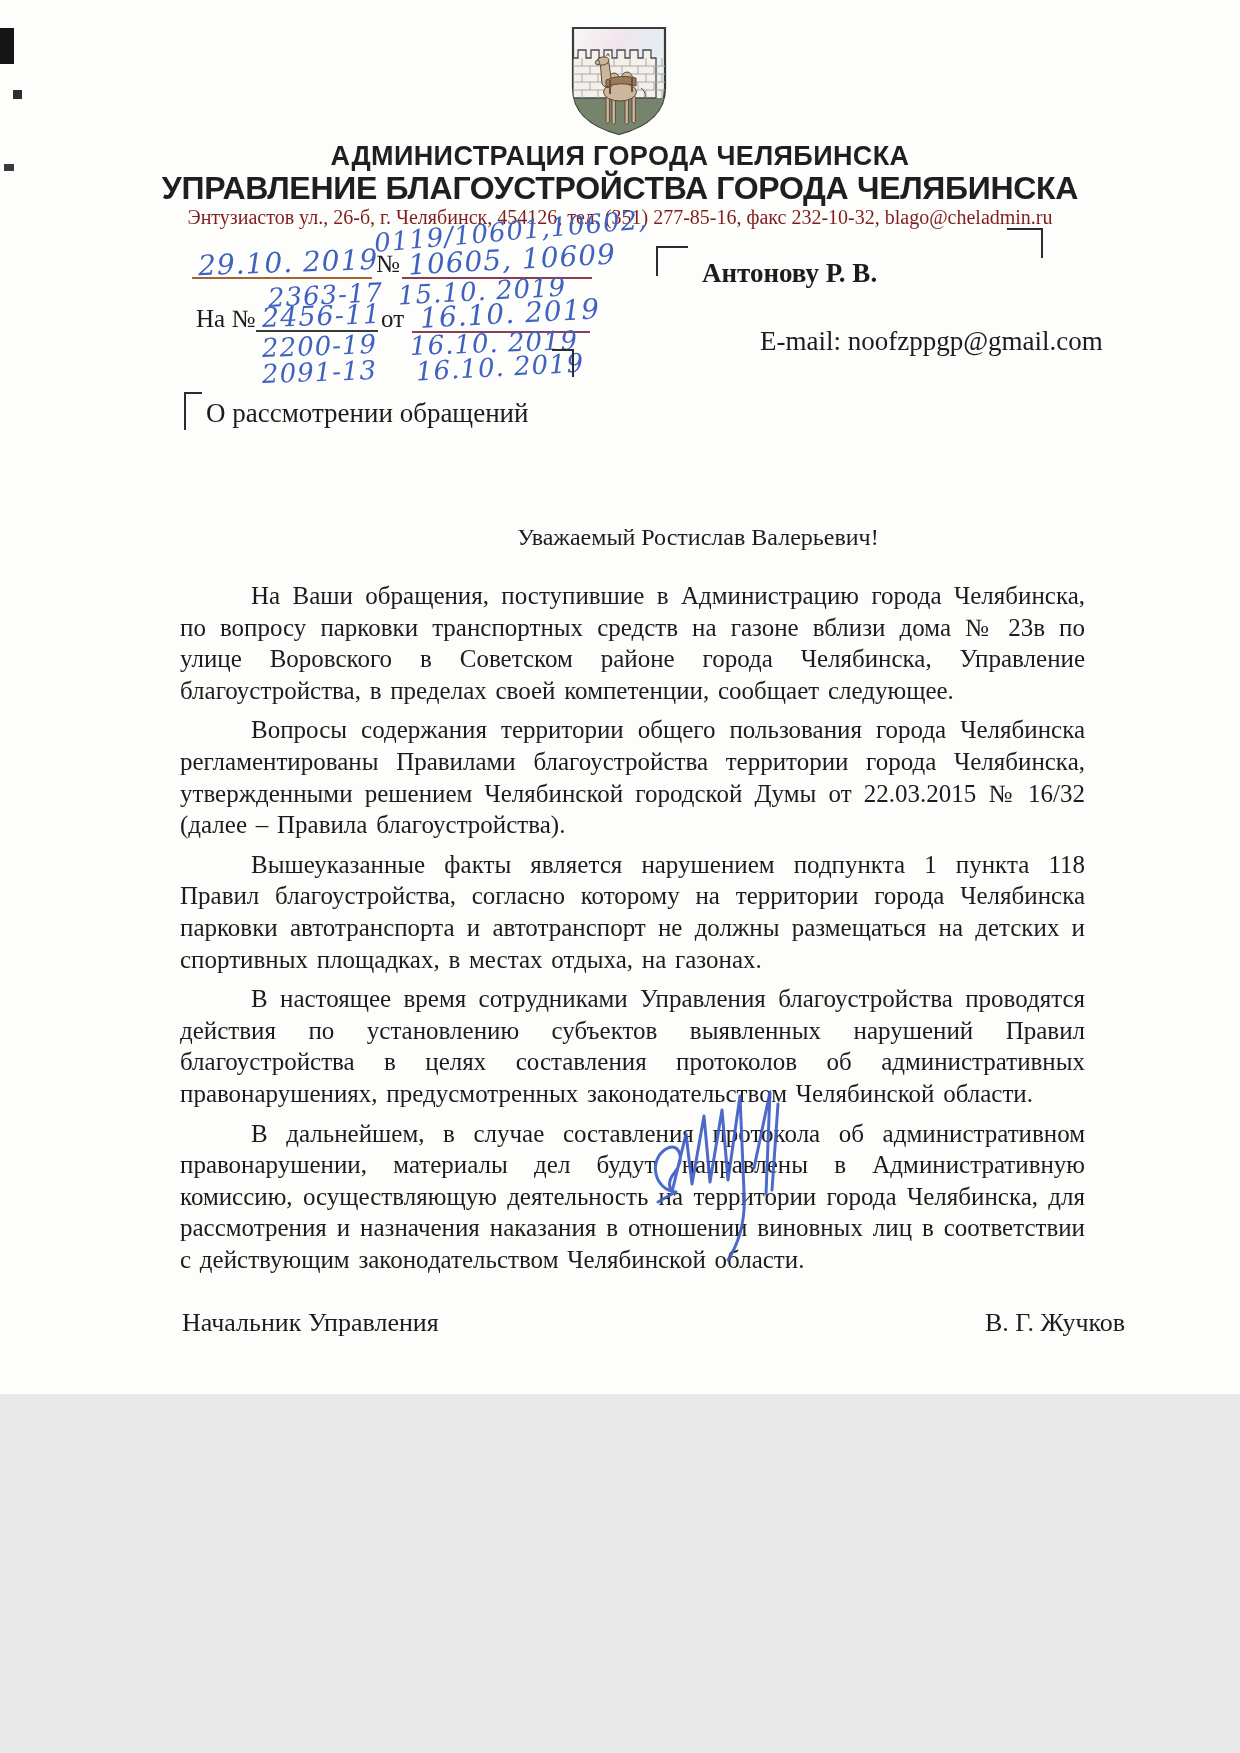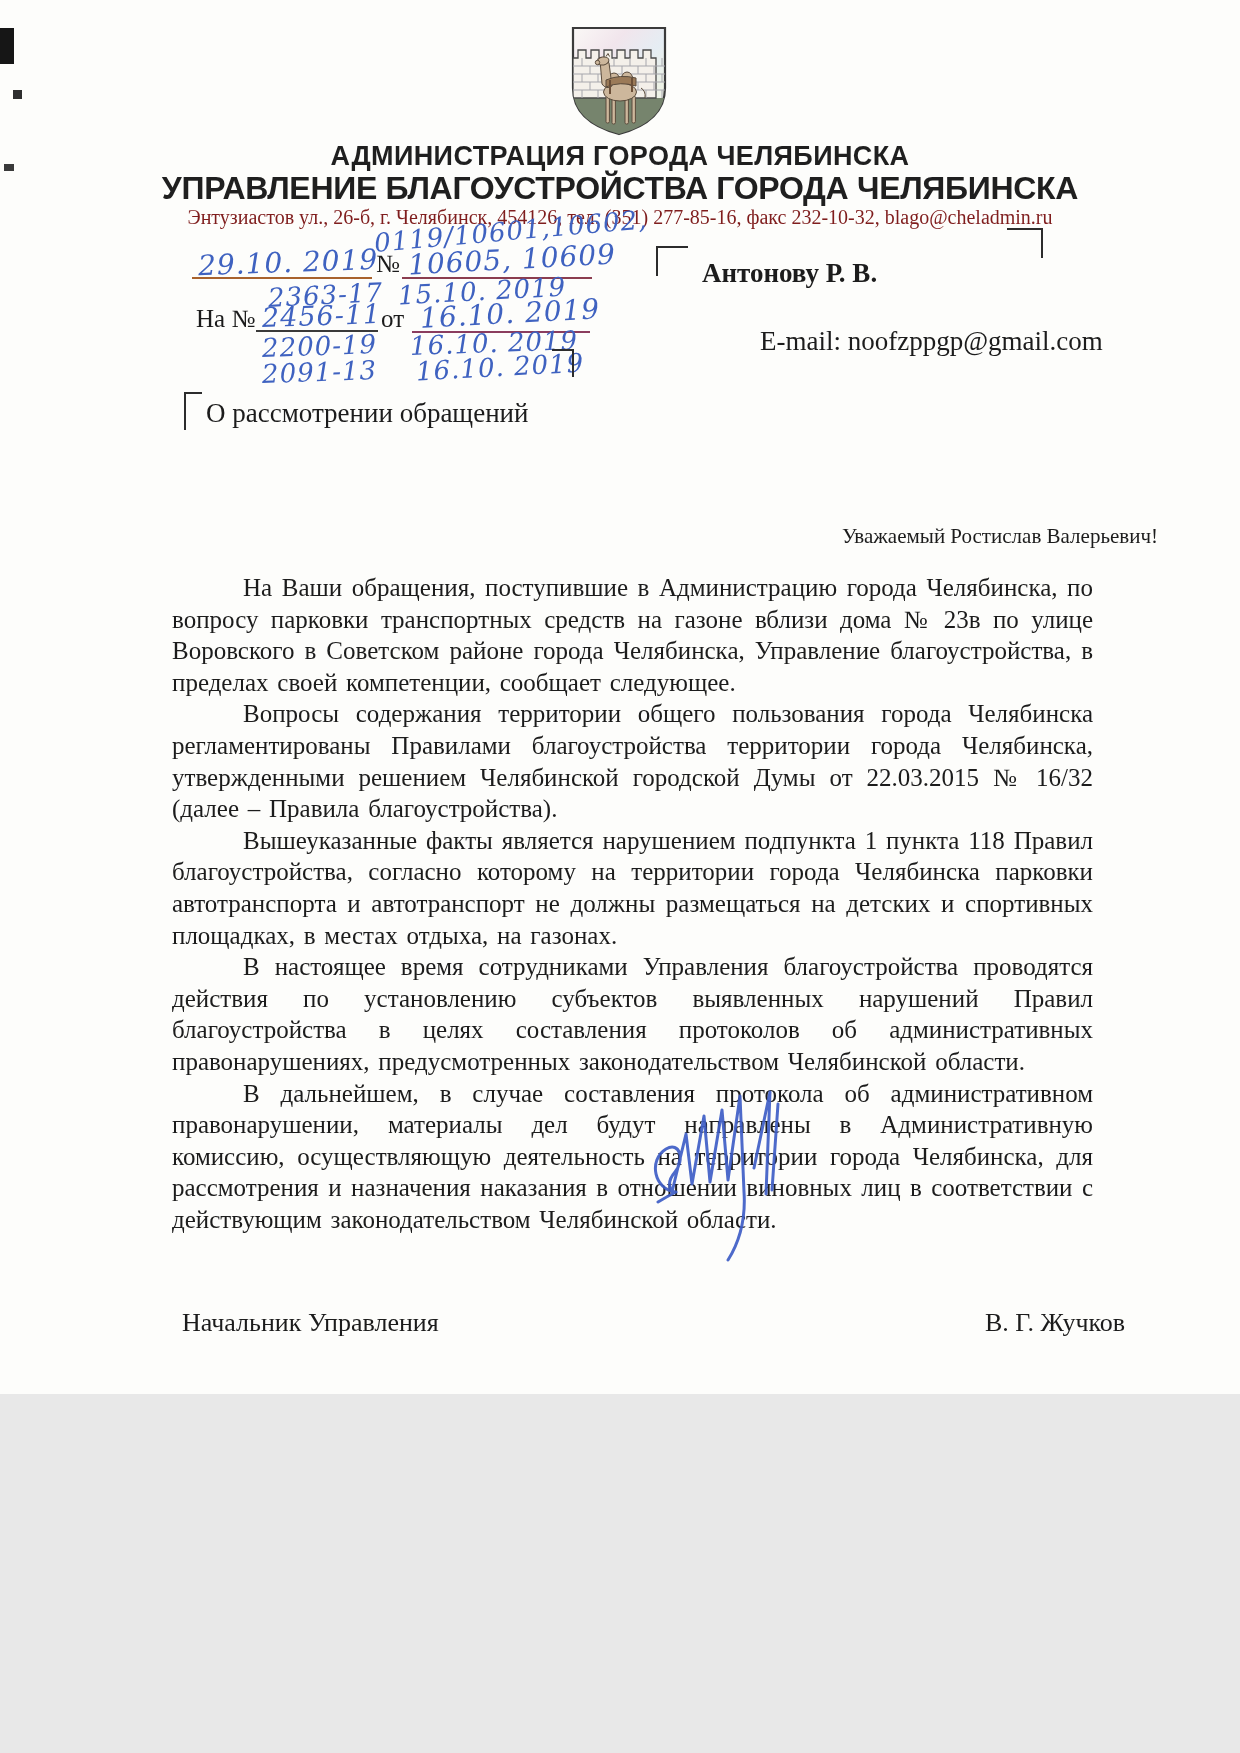--- a/index.html
+++ b/index.html
@@ -42,27 +42,27 @@
   .cm { position:absolute; }
   .cm-tl { border-left:2.5px solid #2c2c2c; border-top:2.5px solid #2c2c2c; }
   .cm-tr { border-right:2.5px solid #2c2c2c; border-top:2.5px solid #2c2c2c; }
 
   .recipient-name { position:absolute; left:702px; top:258px; font-size:27px;font-weight:bold; }
   .recipient-email { position:absolute; left:736px; top:326px; font-size:27px;margin-left:24px; }
   .subject { position:absolute; left:206px; top:398px; font-size:27px; }
 
   .salutation {
     position:absolute; left:238px; top:524px; width:920px;
-    text-align:right; font-size:21px;
+    text-align:center; font-size:24px;
   }
   .body-text {
     position:absolute; left:172px; top:572px; width:921px;
     font-size:25px; line-height:31.6px; text-align:justify;
   }
-  .body-text p { margin:0; text-indent:71px; word-spacing:2.5px; }
+  .body-text p { margin:8px; text-indent:71px; word-spacing:2.5px; }
 
   .sign-position { position:absolute; left:182px; top:1308px; font-size:26px;text-align:right; }
   .sign-name { position:absolute; left:985px; top:1308px; font-size:26px; }
 
   .executor { position:absolute; left:178px; top:1566px; font-size:25px;font-family:Liberation Serif, serif; }
   .phone    { position:absolute; left:178px; top:1596px; font-size:25px; }
 
   .crest { position:absolute; left:568px; top:24px; width:102px; height:114px; }
   .signature { position:absolute; left:638px; top:1072px; width:210px; height:200px; }
 </style>

